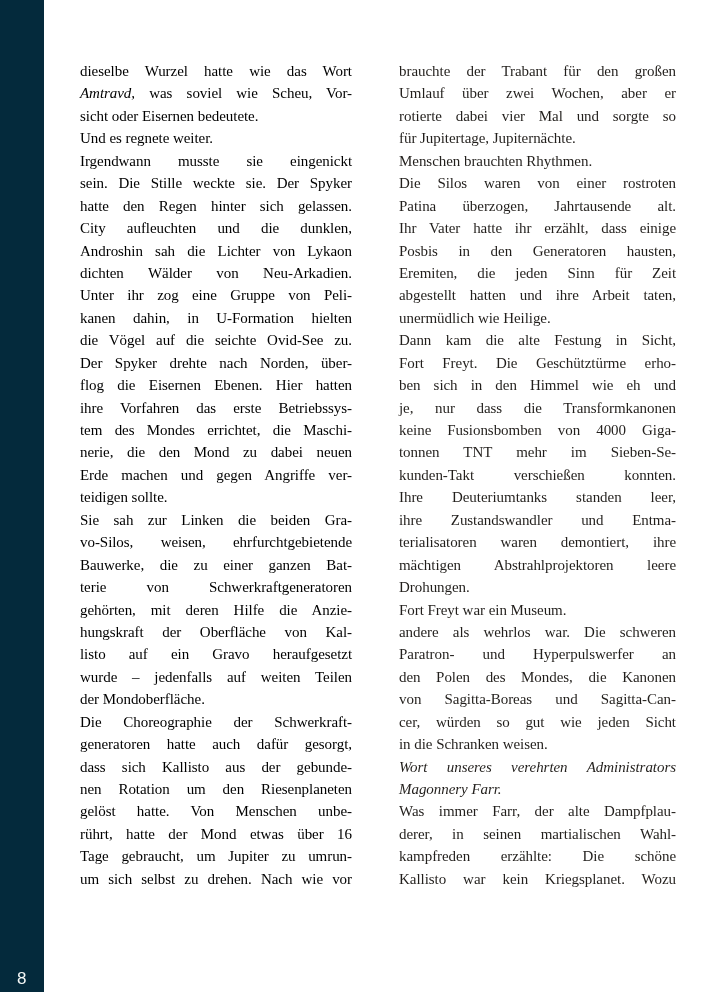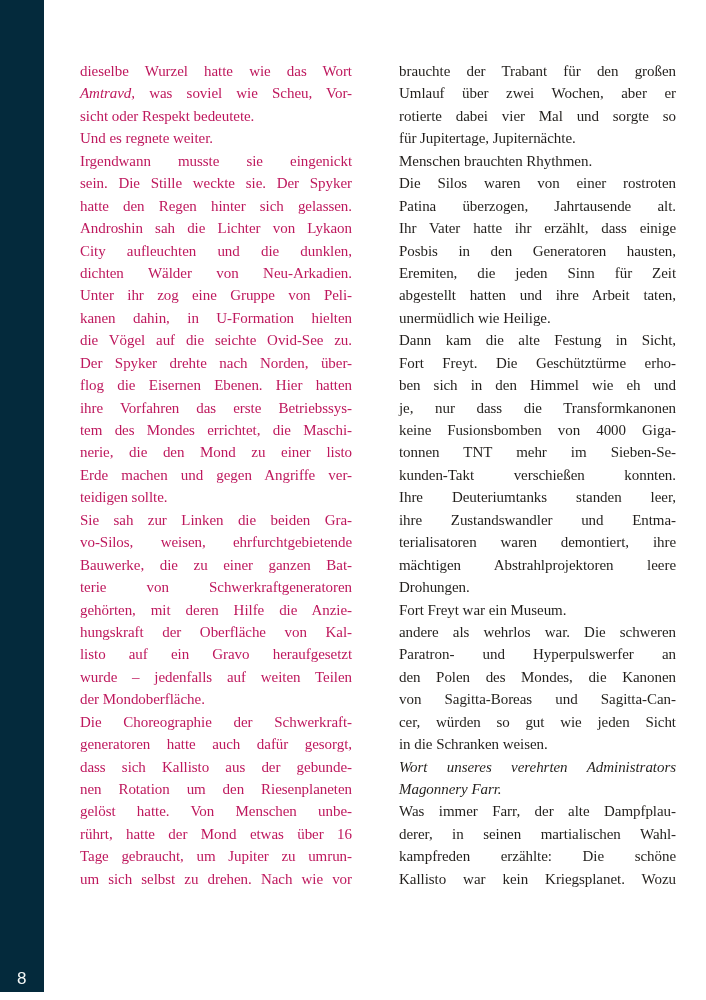--- a/index.html
+++ b/index.html
@@ -54,39 +54,39 @@
     text-justify: inter-word;
   }
   .em { font-style: italic; }
 </style>
 </head>
 <body style="background: rgb(255, 255, 255);">
 
 <div class="page">
   <div class="edge-band" style="background: rgb(4, 42, 60);"></div>
   <div class="page-number" style="color: rgb(245, 248, 247);">8</div>
-  <div class="text-column left" style="color: #be185d;">
+  <div class="text-column left" style="color: #000000;">
       <div class="line just"><span>dieselbe Wurzel hatte wie das Wort</span></div>
       <div class="line just"><span class="em">Amtravd,</span><span> was soviel wie Scheu, Vor-</span></div>
-      <div class="line"><span>sicht oder Respekt bedeutete.</span></div>
+      <div class="line"><span>sicht oder Eisernen bedeutete.</span></div>
       <div class="line"><span>Und es regnete weiter.</span></div>
       <div class="line just"><span>Irgendwann musste sie eingenickt</span></div>
       <div class="line just"><span>sein. Die Stille weckte sie. Der Spyker</span></div>
       <div class="line just"><span>hatte den Regen hinter sich gelassen.</span></div>
+      <div class="line just"><span>City aufleuchten und die dunklen,</span></div>
       <div class="line just"><span>Androshin sah die Lichter von Lykaon</span></div>
-      <div class="line just"><span>City aufleuchten und die dunklen,</span></div>
       <div class="line just"><span>dichten Wälder von Neu-Arkadien.</span></div>
       <div class="line just"><span>Unter ihr zog eine Gruppe von Peli-</span></div>
       <div class="line just"><span>kanen dahin, in U-Formation hielten</span></div>
       <div class="line just"><span>die Vögel auf die seichte Ovid-See zu.</span></div>
       <div class="line just"><span>Der Spyker drehte nach Norden, über-</span></div>
       <div class="line just"><span>flog die Eisernen Ebenen. Hier hatten</span></div>
       <div class="line just"><span>ihre Vorfahren das erste Betriebssys-</span></div>
       <div class="line just"><span>tem des Mondes errichtet, die Maschi-</span></div>
-      <div class="line just"><span>nerie, die den Mond zu einer listo</span></div>
+      <div class="line just"><span>nerie, die den Mond zu dabei neuen</span></div>
       <div class="line just"><span>Erde machen und gegen Angriffe ver-</span></div>
       <div class="line"><span>teidigen sollte.</span></div>
       <div class="line just"><span>Sie sah zur Linken die beiden Gra-</span></div>
       <div class="line just"><span>vo-Silos, weisen, ehrfurchtgebietende</span></div>
       <div class="line just"><span>Bauwerke, die zu einer ganzen Bat-</span></div>
       <div class="line just"><span>terie von Schwerkraftgeneratoren</span></div>
       <div class="line just"><span>gehörten, mit deren Hilfe die Anzie-</span></div>
       <div class="line just"><span>hungskraft der Oberfläche von Kal-</span></div>
       <div class="line just"><span>listo auf ein Gravo heraufgesetzt</span></div>
       <div class="line just"><span>wurde – jedenfalls auf weiten Teilen</span></div>

